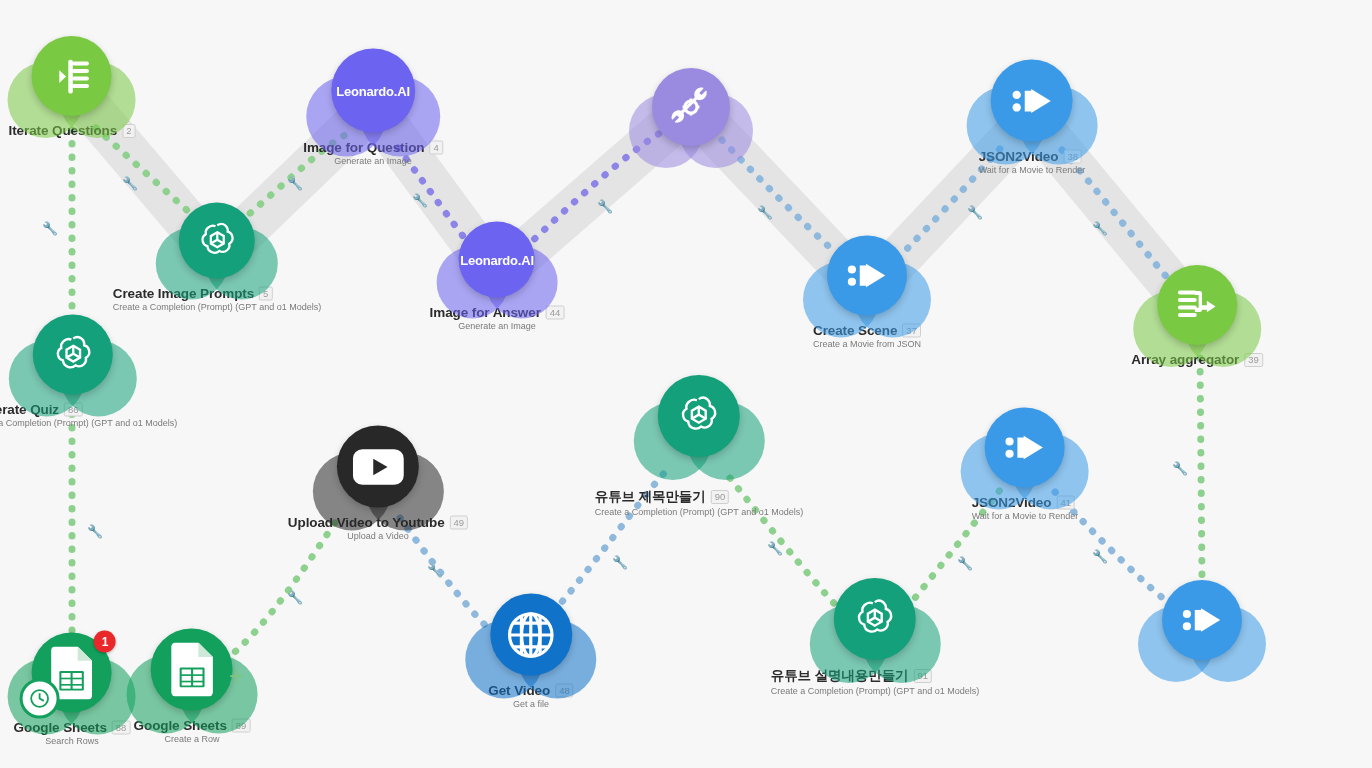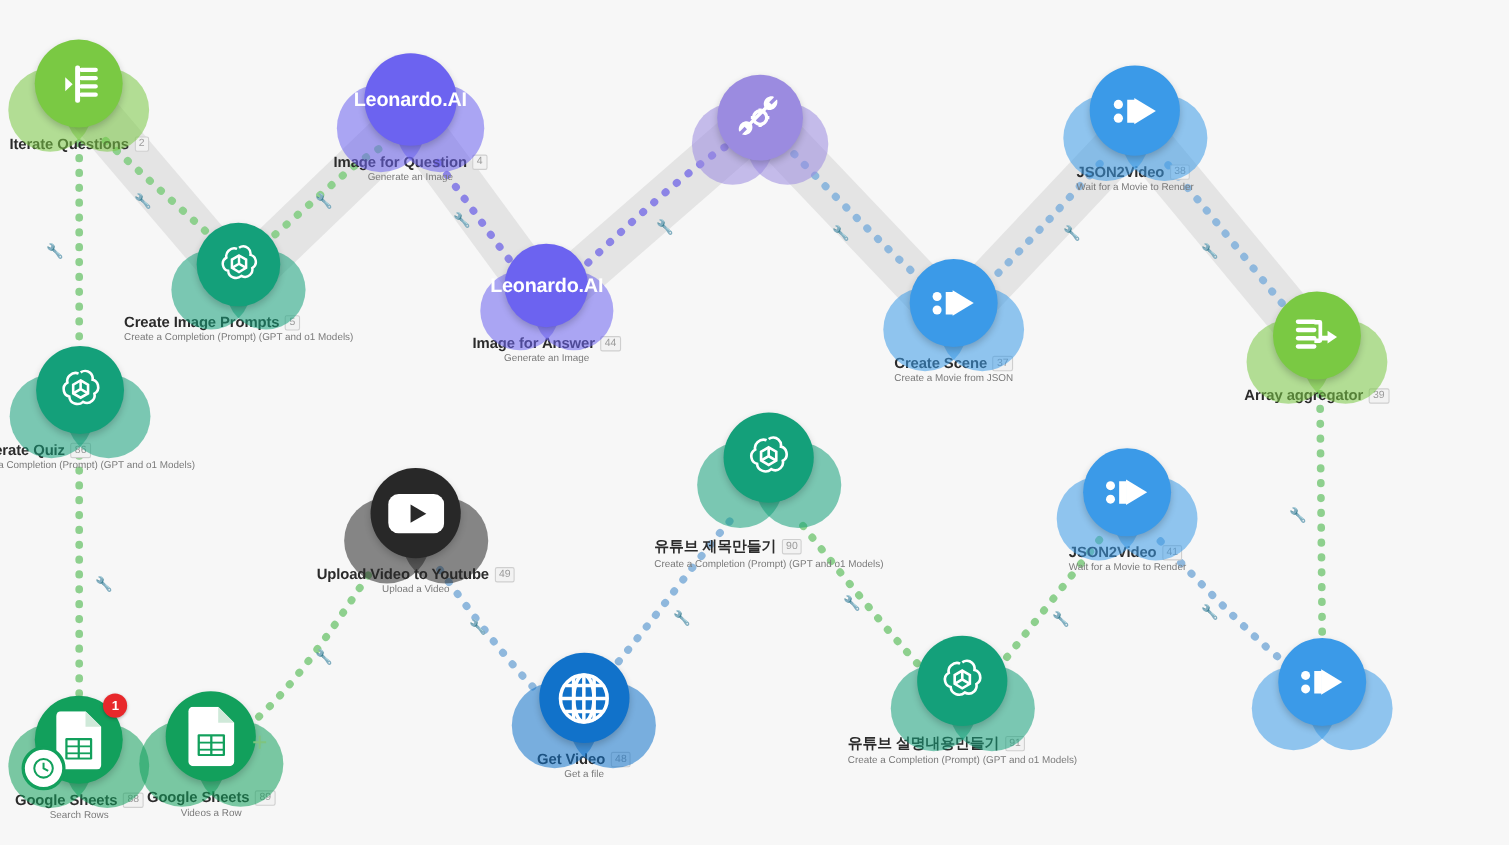--- a/index.html
+++ b/index.html
@@ -96,21 +96,21 @@
   .plus-badge {
     position: absolute;
     right: -13px; top: 46%;
     width: 20px; height: 20px;
     color: #7fc47f;
     font-size: 24px; font-weight: 300;
     line-height: 18px;
     text-align: center;
     z-index: 4;
   }
-  .leo-text { font-size: 18px; font-weight: bold; letter-spacing: -.2px; }
+  .leo-text { font-size: 13px; font-weight: bold; letter-spacing: -.2px; }
   .wrench {
     position: absolute;
     z-index: 4;
     color: #7b7b7b;
     font-size: 13px;
     transform: translate(-50%,-50%);
   }
   svg.icon { display:block; }
 </style>
 </head>
@@ -423,21 +423,21 @@
             </span>
       </div>
 
       <div class="plus-badge">+</div>
     </div>
     <div class="labels">
       <div class="title-row">
         <span class="ntitle">Google Sheets</span>
         <span class="nbadge">89</span>
       </div>
-      <div class="nsub">Videos a Row</div>
+      <div class="nsub">Create a Row</div>
     </div>
       </div>
       <div class="node" style="left: 378px; top: 483px;">
     <div class="bubble-wrap">
       <div class="halo" style="width:78px;height:78px;background:#282828;left:-24.599999999999998px;top:27.060000000000002px;"></div>
       <div class="halo" style="width:78px;height:78px;background:#282828;left:28.7px;top:27.060000000000002px;"></div>
       <div class="bubble" style="width:82px;height:82px;background:#282828;">
         <span>
               <svg class="icon" width="51" height="37" viewBox="0 0 30 21">
         <rect x="0" y="0" width="30" height="21" rx="5.6" fill="#fff"></rect>

